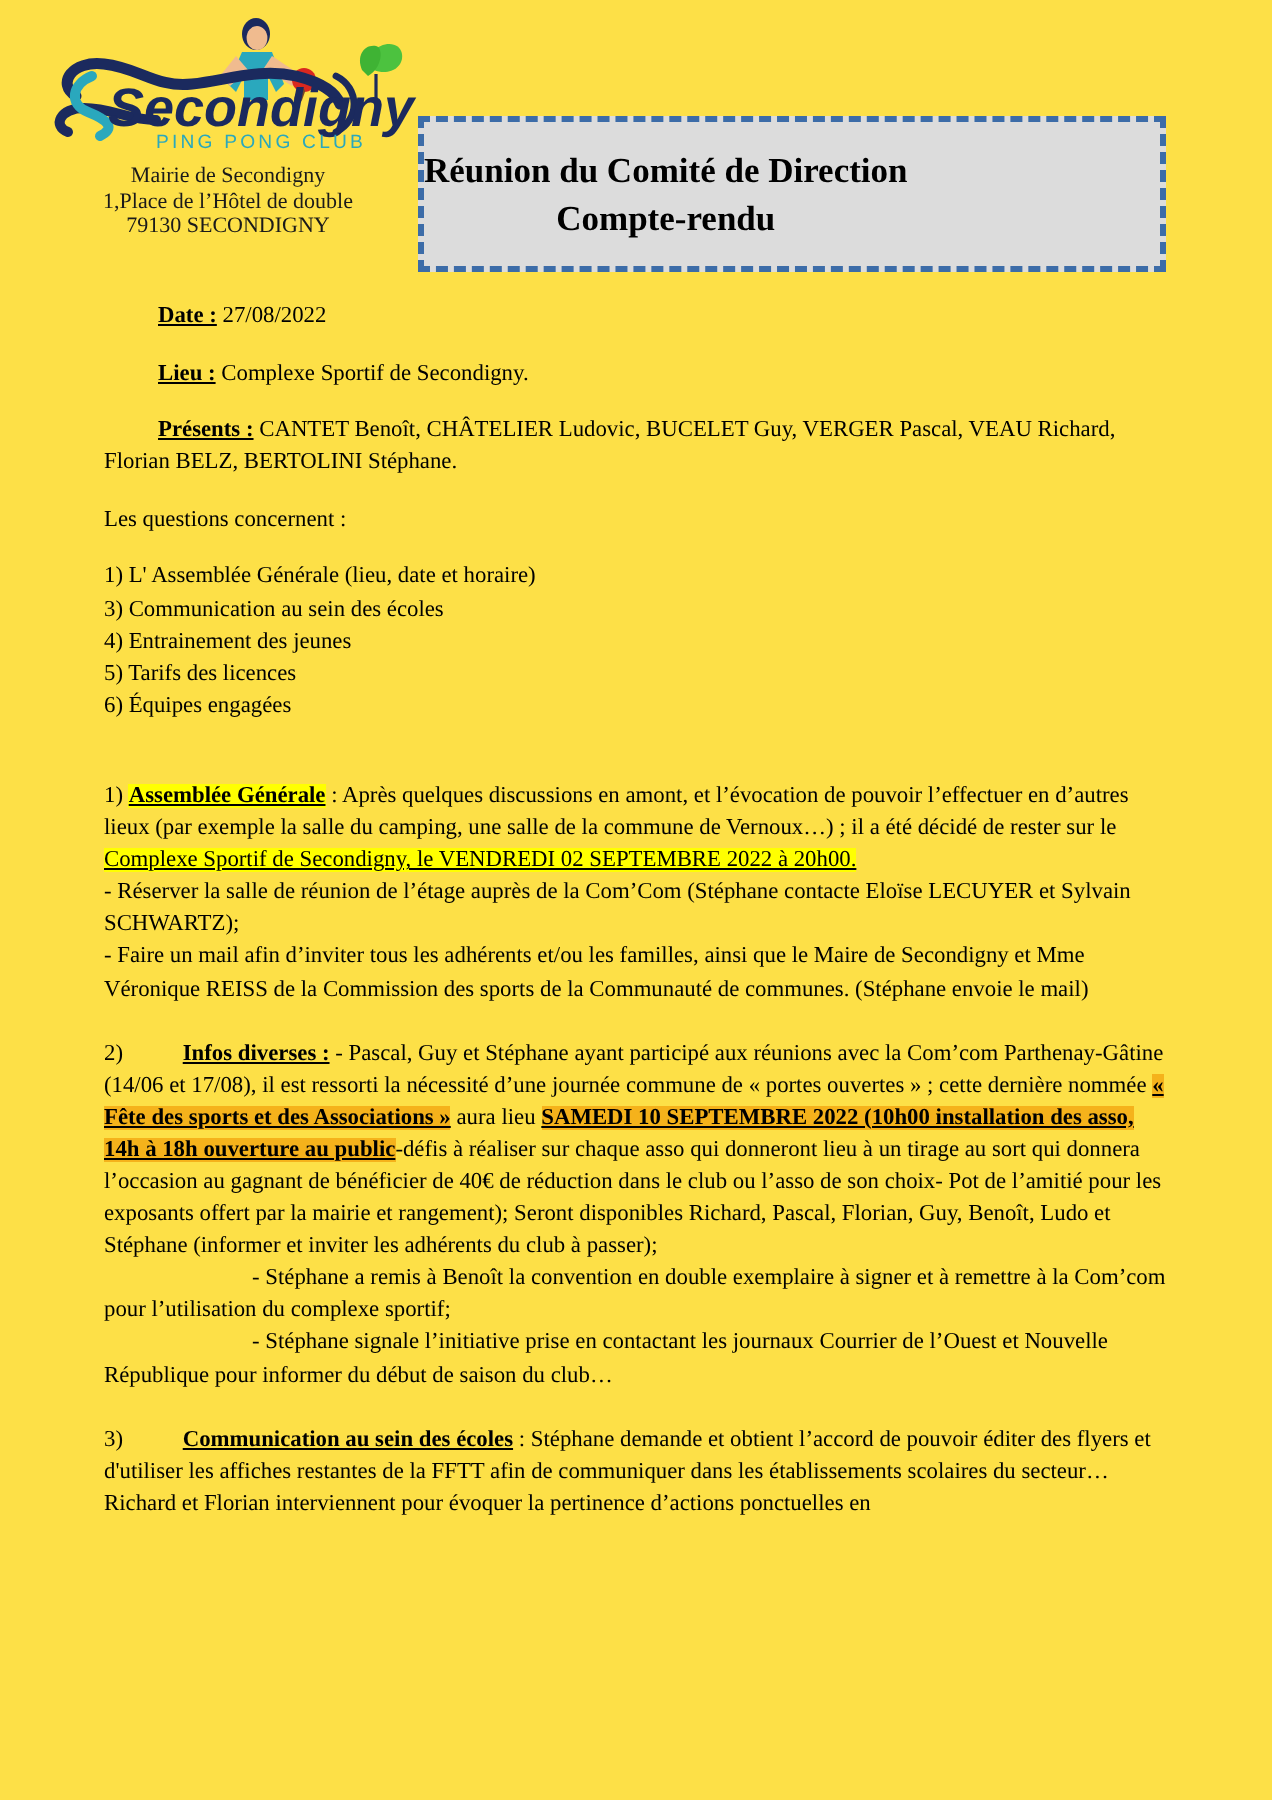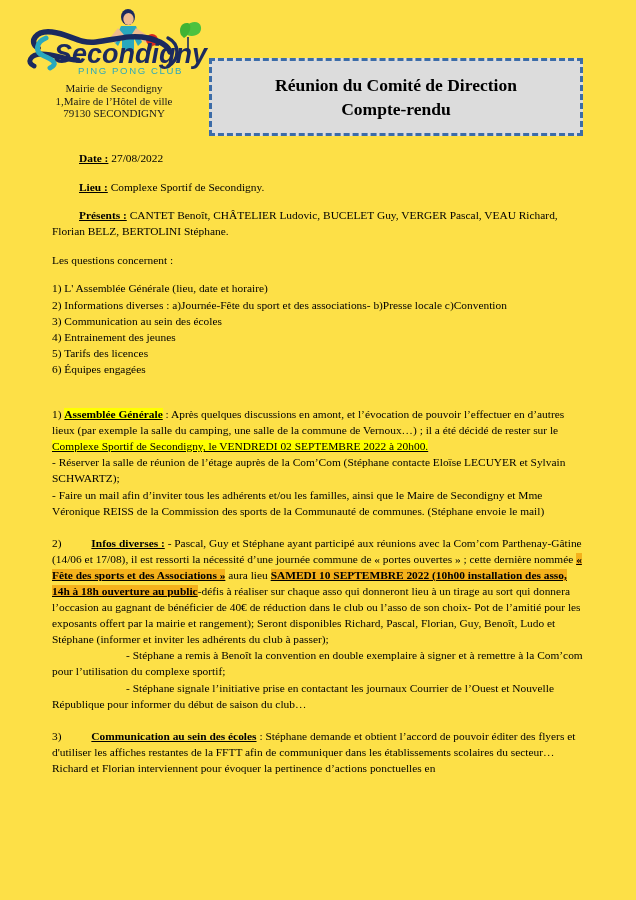--- a/index.html
+++ b/index.html
@@ -58,21 +58,21 @@
     position: absolute;
     left: 209px;
     top: 58px;
     width: 374px;
     height: 78px;
     background: #dcdcdc;
     border: 3px dashed #3c6ca8;
     box-sizing: border-box;
     display: flex;
     align-items: center;
-    justify-content: center;
+    justify-content: flex-start;
   }
   .title-inner {
     text-align: center;
     font-family: "Liberation Serif", serif;
     font-weight: bold;
     font-size: 17.5px;
     line-height: 24px;
     color: #000;
   }
 
@@ -153,21 +153,21 @@
             <path d="M28 30 C18 34, 16 44, 26 48 C36 52, 40 56, 32 60" stroke="#2aa8bd" stroke-width="5" fill="none" stroke-linecap="round"></path>
             <path d="M150 30 C162 36, 162 52, 150 58" stroke="#1b2a5e" stroke-width="3.4" fill="none" stroke-linecap="round"></path>
           </g>
 
           <text x="36" y="55" font-family="Liberation Sans, sans-serif" font-size="27" font-weight="bold" font-style="italic" fill="#1b2a5e">Secondigny</text>
           <text x="60" y="66" font-family="Liberation Sans, sans-serif" font-size="9.6" letter-spacing="1.6" fill="#2aa8bd">PING PONG CLUB</text>
         </svg>
       </div>
       <div class="addr">
         <div>Mairie de Secondigny</div>
-        <div>1,Maire de l’Hôtel de ville</div>
+        <div>1,Place de l’Hôtel de double</div>
         <div>79130 SECONDIGNY</div>
       </div>
     </div>
 
     <div class="title-box">
       <div class="title-inner">
         <div>Réunion du Comité de Direction</div>
         <div>Compte-rendu</div>
       </div>
     </div>
@@ -189,21 +189,20 @@
       <span class="label-ul">Présents :</span>
       <span>CANTET Benoît, CHÂTELIER Ludovic, BUCELET Guy, VERGER Pascal, VEAU Richard,</span><br>
       <span>Florian BELZ, BERTOLINI Stéphane.</span>
     </p>
 
 
     <p class="blk">Les questions concernent :</p>
 
     <div style="margin-bottom:13px;">
       <p class="listline">1) L' Assemblée Générale (lieu, date et horaire)</p>
-      <p class="listline">2) Informations diverses : a)Journée-Fête du sport et des associations-  b)Presse locale c)Convention</p>
       <p class="listline">3) Communication au sein des écoles</p>
       <p class="listline">4) Entrainement des jeunes</p>
       <p class="listline">5) Tarifs des licences</p>
       <p class="listline">6) Équipes engagées</p>
     </div>
 
     <div class="gap-md"></div>
 
     <div>
       <p class="tight">

